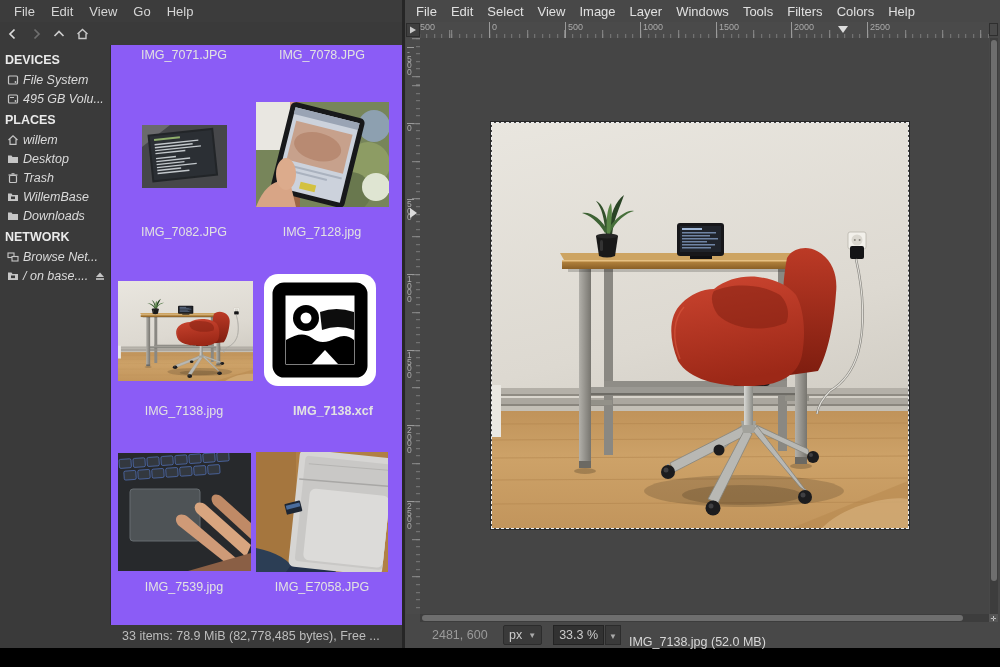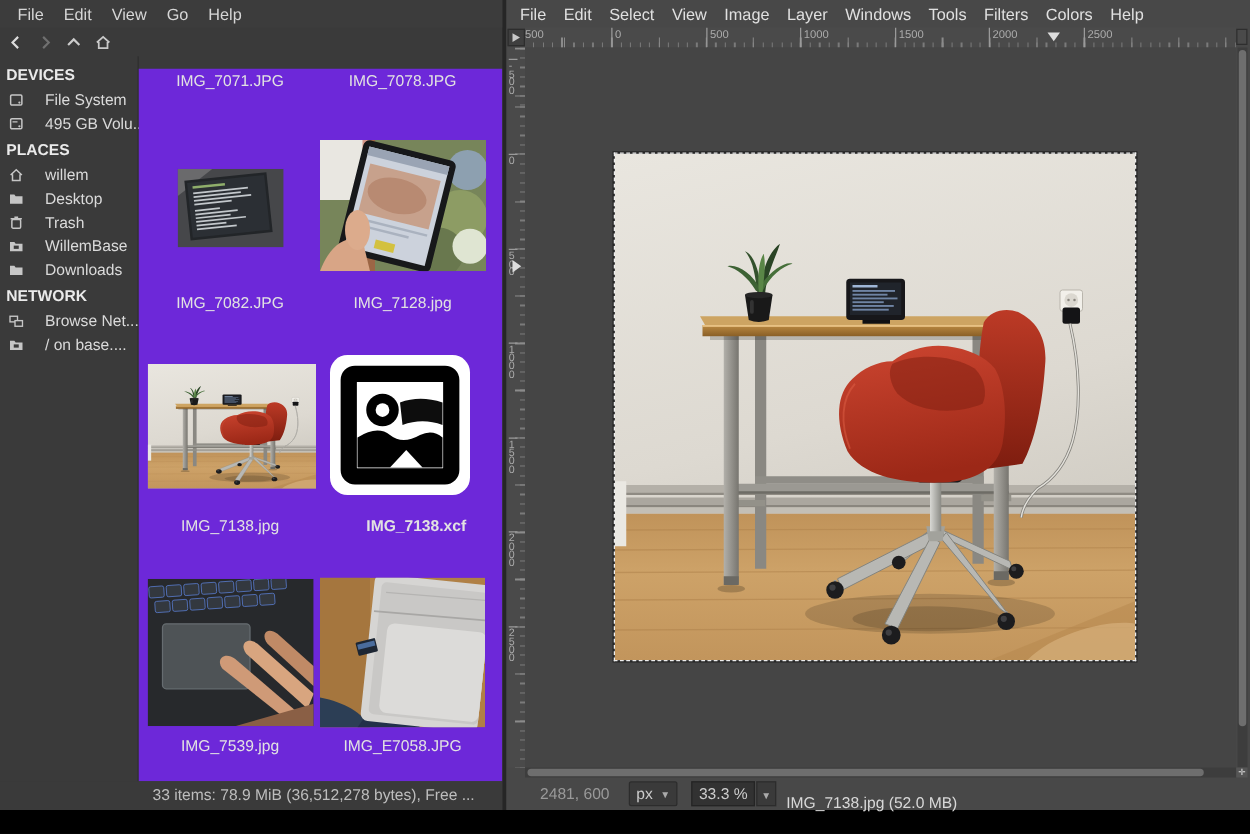--- a/index.html
+++ b/index.html
@@ -14,24 +14,24 @@
   .fm-menubar .mi { padding:2px 8px; cursor:default; }
   .fm-toolbar { height:23px; display:flex; align-items:center; padding:0 5px; gap:7px; }
   .navbtn { width:16px; height:16px; display:flex; align-items:center; justify-content:center; }
   .pathfield { flex:1; height:19px; background:#262626; border:1px solid #1d1d1d; border-radius:3px;
                display:flex; align-items:center; gap:5px; padding:0 6px; color:#ececec; font-size:12.5px; }
   .pathfield .ptext { flex:1; white-space:nowrap; overflow:hidden; }
   .fm-body { position:absolute; top:45px; bottom:23px; left:0; right:0; display:flex; }
   .fm-sidebar { width:111px; border-right:1px solid #2e2e2e; padding-top:3px;
                 color:#dadada; font-size:12.5px; }
   .side-header { font-weight:bold; color:#eaeaea; padding:5px 4px 3px 5px; }
-  .side-item { display:flex; align-items:center; gap:17px; padding:2.5px 2px 2.5px 7px; white-space:nowrap; }
+  .side-item { display:flex; align-items:center; gap:4px; padding:2.5px 2px 2.5px 7px; white-space:nowrap;font-style:italic; }
   .side-item svg { flex:none; }
   .side-item .eject { margin-left:auto; padding-right:3px; }
-  .fm-files { position:relative; flex:1; background:#6d28d9;margin-top:10px; }
+  .fm-files { position:relative; flex:1; background:#8b5cf6; }
   .thumb { position:absolute; overflow:hidden; }
   .fname { position:absolute; width:140px; text-align:center; color:#e2e2e2; font-size:12.5px; white-space:nowrap; }
   .fm-status { position:absolute; bottom:0; left:0; right:0; height:23px; line-height:22px;
                background:#3a3a3a; color:#bdbdbd; font-size:12.5px; padding-left:122px; white-space:nowrap; }
 
   
   #gimp { left:402px; top:0; width:598px; height:648px; background:#484848;
           border-left:3px solid #262626; }
   .g-menubar { height:22px; display:flex; align-items:center; padding-left:4px;
                color:#e0e0e0; font-size:13px; }
@@ -479,21 +479,21 @@
           <g transform="rotate(-14 38 58)">
             <rect x="30" y="50" width="16" height="11" rx="1" fill="#1d2633"></rect>
             <rect x="31" y="52" width="14" height="4" fill="#4a6c9c"></rect>
           </g>
         </svg>
       </div>
       <div class="fname" style="left:141px;top:535px;">IMG_E7058.JPG</div>
     </div>
   </div>
 
-  <div class="fm-status">33 items: 78.9 MiB (36,512,278 bytes), Free ...</div>
+  <div class="fm-status">33 items: 78.9 MiB (82,778,485 bytes), Free ...</div>
 </div>
 
 <div class="pane" id="gimp">
   <div class="g-menubar">
     <span class="mi">File</span>
     <span class="mi">Edit</span>
     <span class="mi">Select</span>
     <span class="mi">View</span>
     <span class="mi">Image</span>
     <span class="mi">Layer</span>

